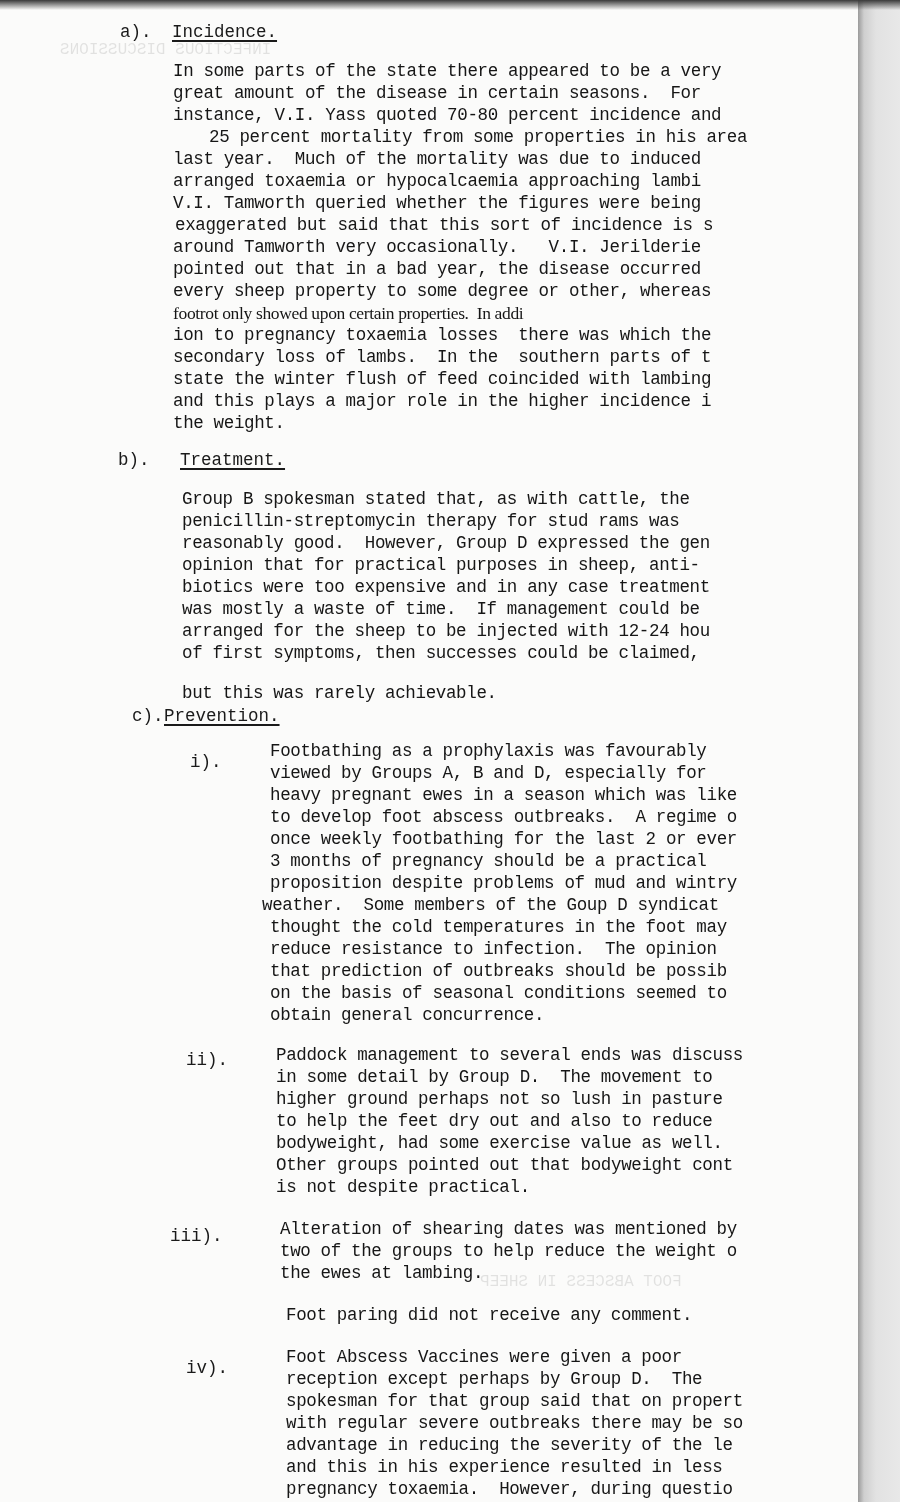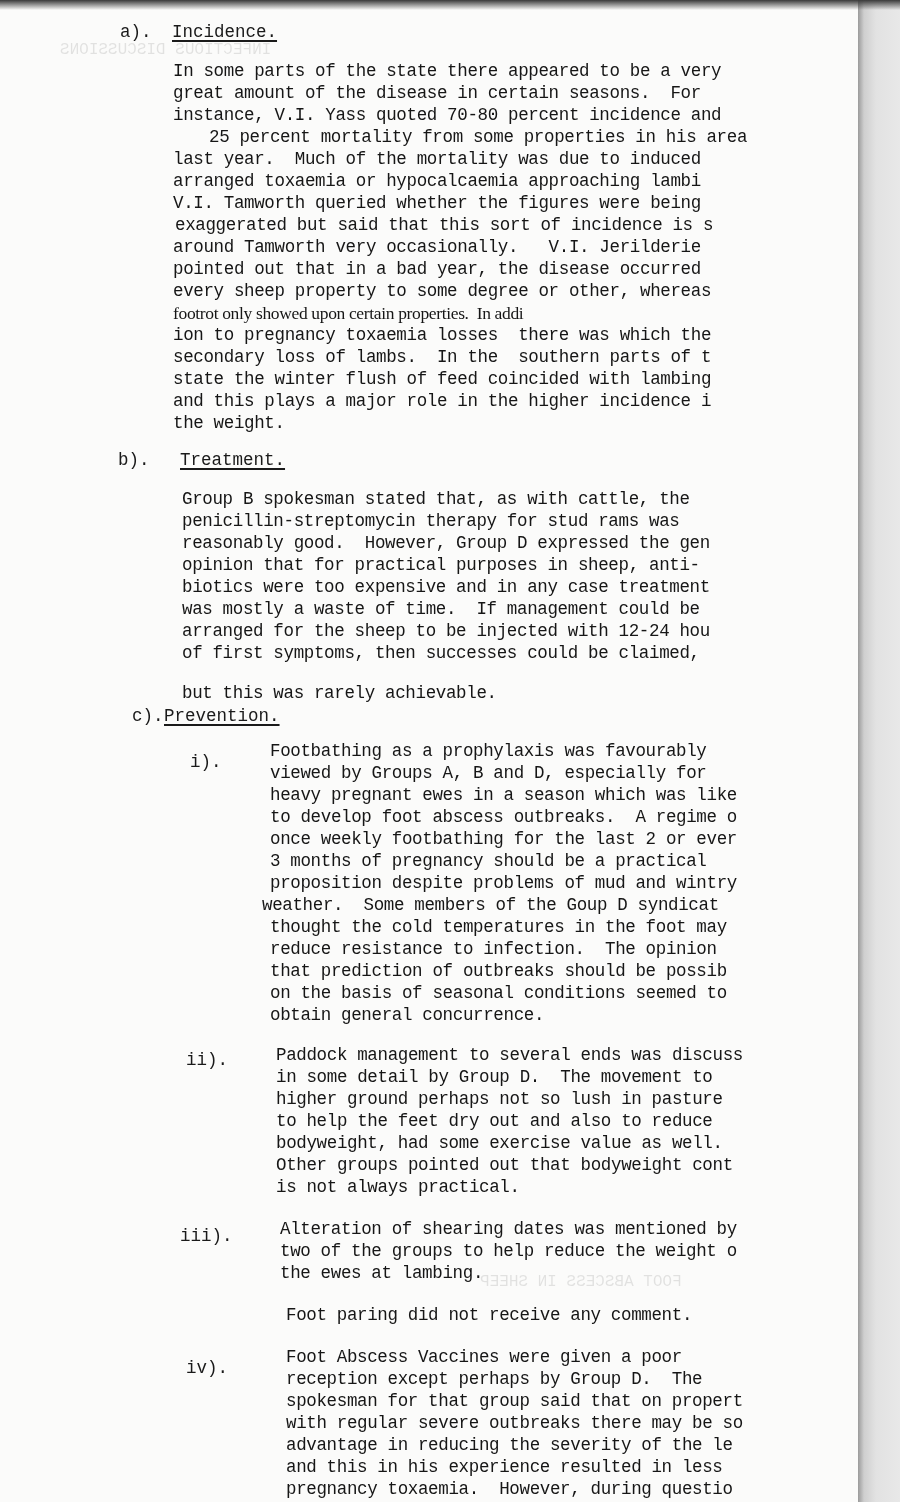--- a/index.html
+++ b/index.html
@@ -102,25 +102,25 @@
     </div>
 
     <div>
       <span class="item-label" style="left:186px; top:1050px;">ii).</span>
       <div class="line" style="left:276px; top:1044px;">Paddock management to several ends was discuss</div>
       <div class="line" style="left:276px; top:1066px;">in some detail by Group D.  The movement to</div>
       <div class="line" style="left:276px; top:1088px;">higher ground perhaps not so lush in pasture</div>
       <div class="line" style="left:276px; top:1110px;">to help the feet dry out and also to reduce</div>
       <div class="line" style="left:276px; top:1132px;">bodyweight, had some exercise value as well.</div>
       <div class="line" style="left:276px; top:1154px;">Other groups pointed out that bodyweight cont</div>
-      <div class="line" style="left:276px; top:1176px;">is not always practical.</div>
+      <div class="line" style="left:276px; top:1176px;">is not despite practical.</div>
     </div>
 
     <div>
-      <span class="item-label" style="left:170px; top:1226px;margin-left:10px;">iii).</span>
+      <span class="item-label" style="left:170px; top:1226px;">iii).</span>
       <div class="line" style="left:280px; top:1218px;">Alteration of shearing dates was mentioned by</div>
       <div class="line" style="left:280px; top:1240px;">two of the groups to help reduce the weight o</div>
       <div class="line" style="left:280px; top:1262px;">the ewes at lambing.</div>
       <div class="line" style="left:286px; top:1304px;">Foot paring did not receive any comment.</div>
     </div>
 
     <div>
       <span class="item-label" style="left:186px; top:1358px;">iv).</span>
       <div class="line" style="left:286px; top:1346px;">Foot Abscess Vaccines were given a poor</div>
       <div class="line" style="left:286px; top:1368px;">reception except perhaps by Group D.  The</div>

